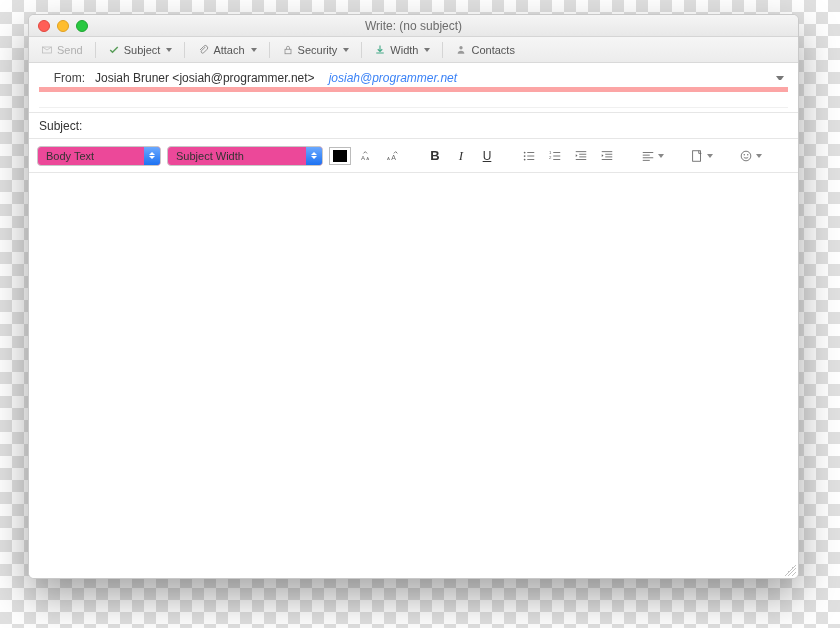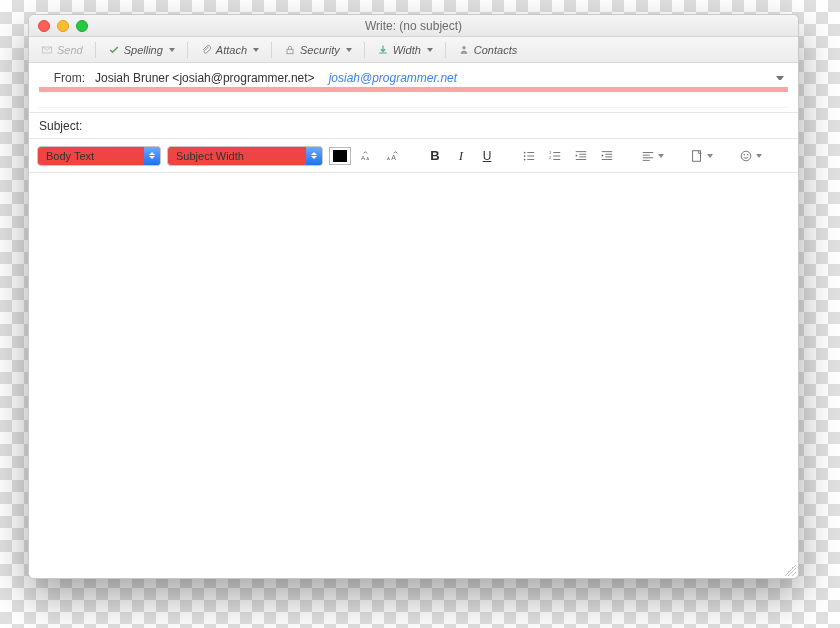--- a/index.html
+++ b/index.html
@@ -47,21 +47,20 @@
   .toolbar {
     height: 26px;
     background: linear-gradient(#f6f6f6, #ececec);
     border-bottom: 1px solid #d9d9d9;
     display: flex;
     align-items: center;
     padding: 0 6px;
     gap: 2px;
     font-size: 11px;
     color: #555;
-    font-style: italic;
   }
   .tbtn {
     display: flex;
     align-items: center;
     gap: 4px;
     padding: 2px 6px;
     border-radius: 3px;
     cursor: default;
   }
   .tbtn.disabled { color: #b0b0b0; }
@@ -121,21 +120,21 @@
     border-bottom: 1px solid #e6e6e6;
     height: 34px;
     font-size: 11px;
   }
   .mac-select {
     display: flex;
     align-items: center;
     height: 20px;
     border: 1px solid #c8c8c8;
     border-radius: 4px;
-    background: #ef4444;
+    background: #ec4899;
     overflow: hidden;
   }
   .mac-select .sel-label { padding: 0 8px; flex: 1; }
   .mac-select .sel-cap {
     width: 16px; height: 100%;
     background: linear-gradient(#6aa9ff, #1d72f2);
     display: flex; flex-direction: column;
     align-items: center; justify-content: center;
     gap: 1px;
   }
@@ -201,21 +200,21 @@
       </span>
       <span>Send</span>
     </div>
     <div class="tsep"></div>
     <div class="tbtn">
       <span class="ico">
         <svg viewBox="0 0 16 16">
             <path d="M3 8l3 3 7-7" fill="none" stroke="#5a9e5a" stroke-width="2"></path>
           </svg>
       </span>
-      <span>Spelling</span>
+      <span>Subject</span>
       <span class="chv"></span>
     </div>
     <div class="tsep"></div>
     <div class="tbtn">
       <span class="ico">
         <svg viewBox="0 0 16 16">
             <path d="M11 4l-5 5a2 2 0 002.8 2.8L13 7.5A3 3 0 108.8 3.3L4 8" fill="none" stroke="#888" stroke-width="1.2"></path>
           </svg>
       </span>
       <span>Attach</span>

